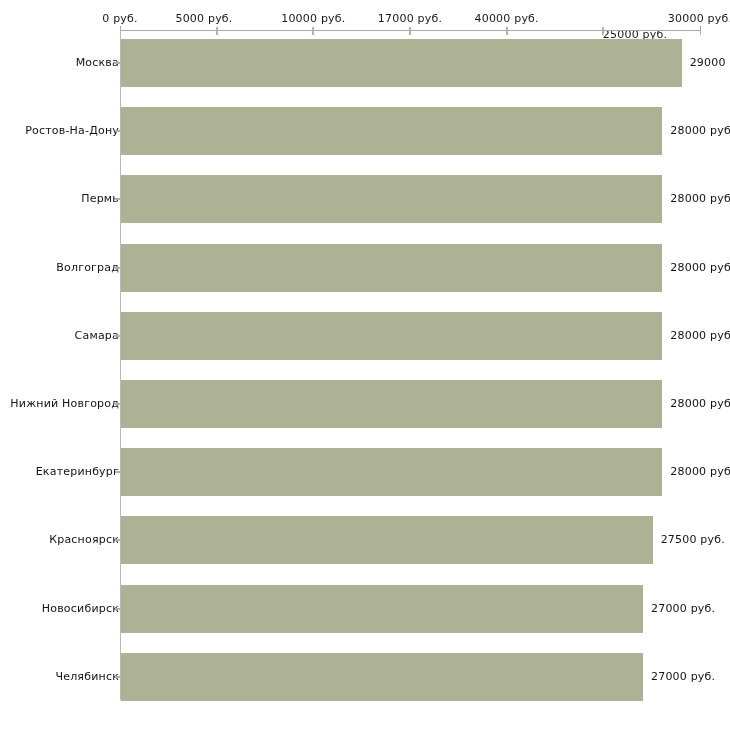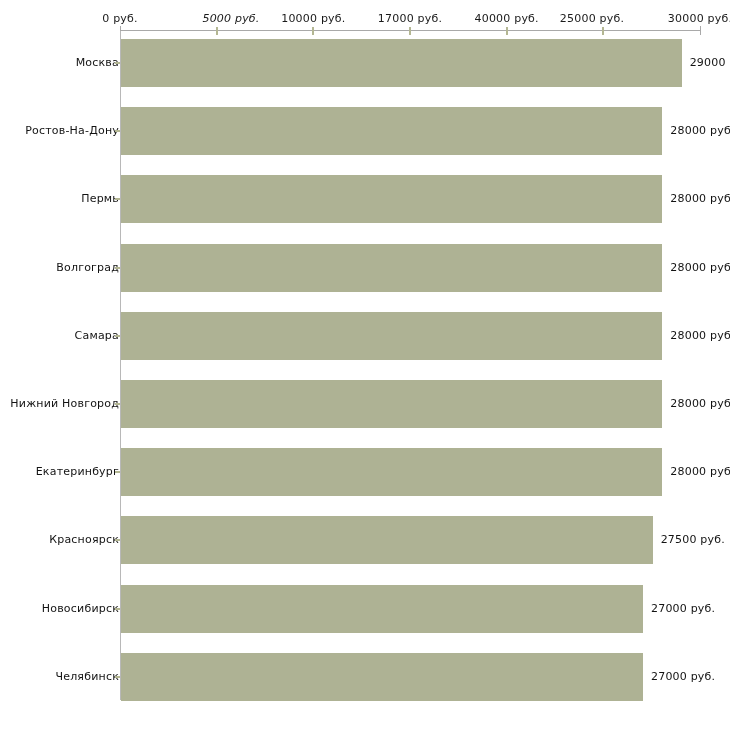--- a/index.html
+++ b/index.html
@@ -130,25 +130,25 @@
     letter-spacing: 0.2px;
   }
 </style>
 </head>
 <body>
 
 <div id="chart-root">
 
   <div class="axis-labels">
       <div class="axis-tick-label" style="left: 120px;">0 руб.</div>
-      <div class="axis-tick-label" style="left: 231px; font-style: italic;">5000 руб.</div>
+      <div class="axis-tick-label" style="left: 204px;">5000 руб.</div>
       <div class="axis-tick-label" style="left: 313.333px;">10000 руб.</div>
       <div class="axis-tick-label" style="left: 410px;">17000 руб.</div>
       <div class="axis-tick-label" style="left: 506.667px;">40000 руб.</div>
-      <div class="axis-tick-label" style="left: 592px;">25000 руб.</div>
+      <div class="axis-tick-label" style="left: 635px; margin-top: 16px;">25000 руб.</div>
       <div class="axis-tick-label" style="left: 700px;">30000 руб.</div>
     </div>
 
   <div class="axis-line"></div>
   <div class="axis-cap left"></div>
   <div class="axis-cap right"></div>
 
   <div class="cat-axis-line"></div>
 
   <div class="plot">

